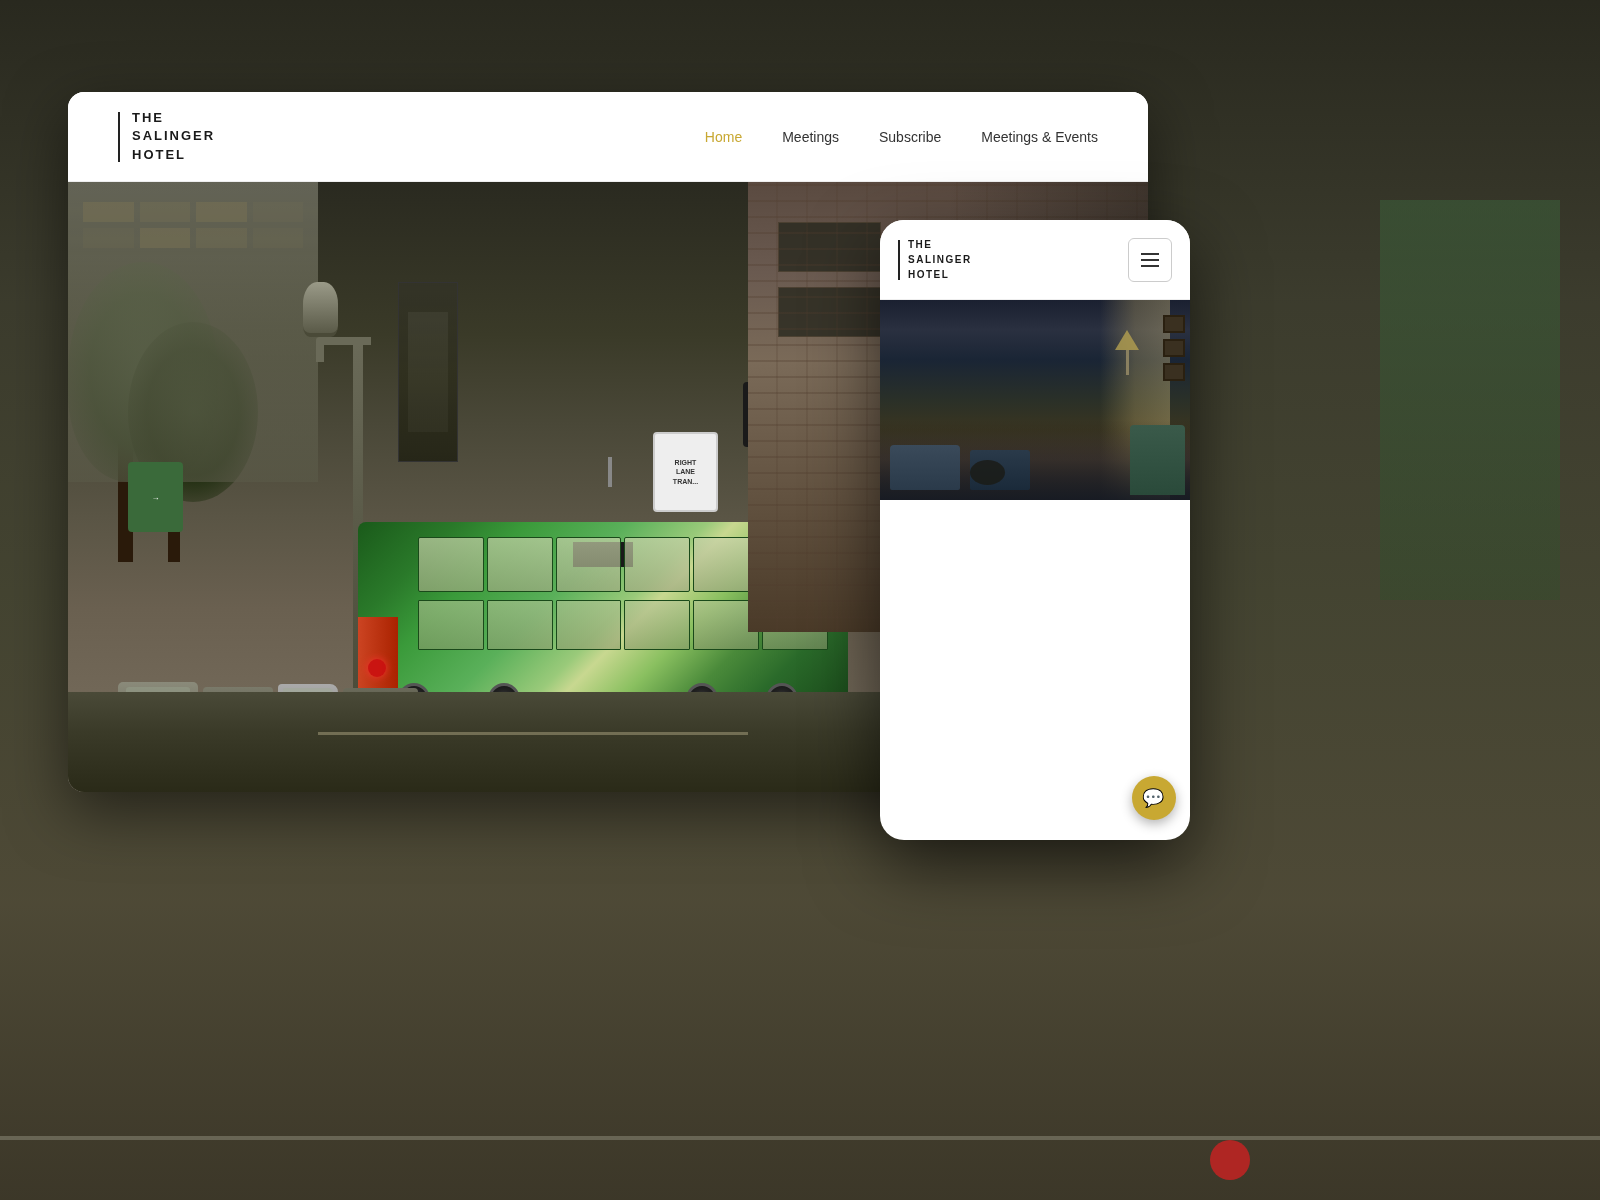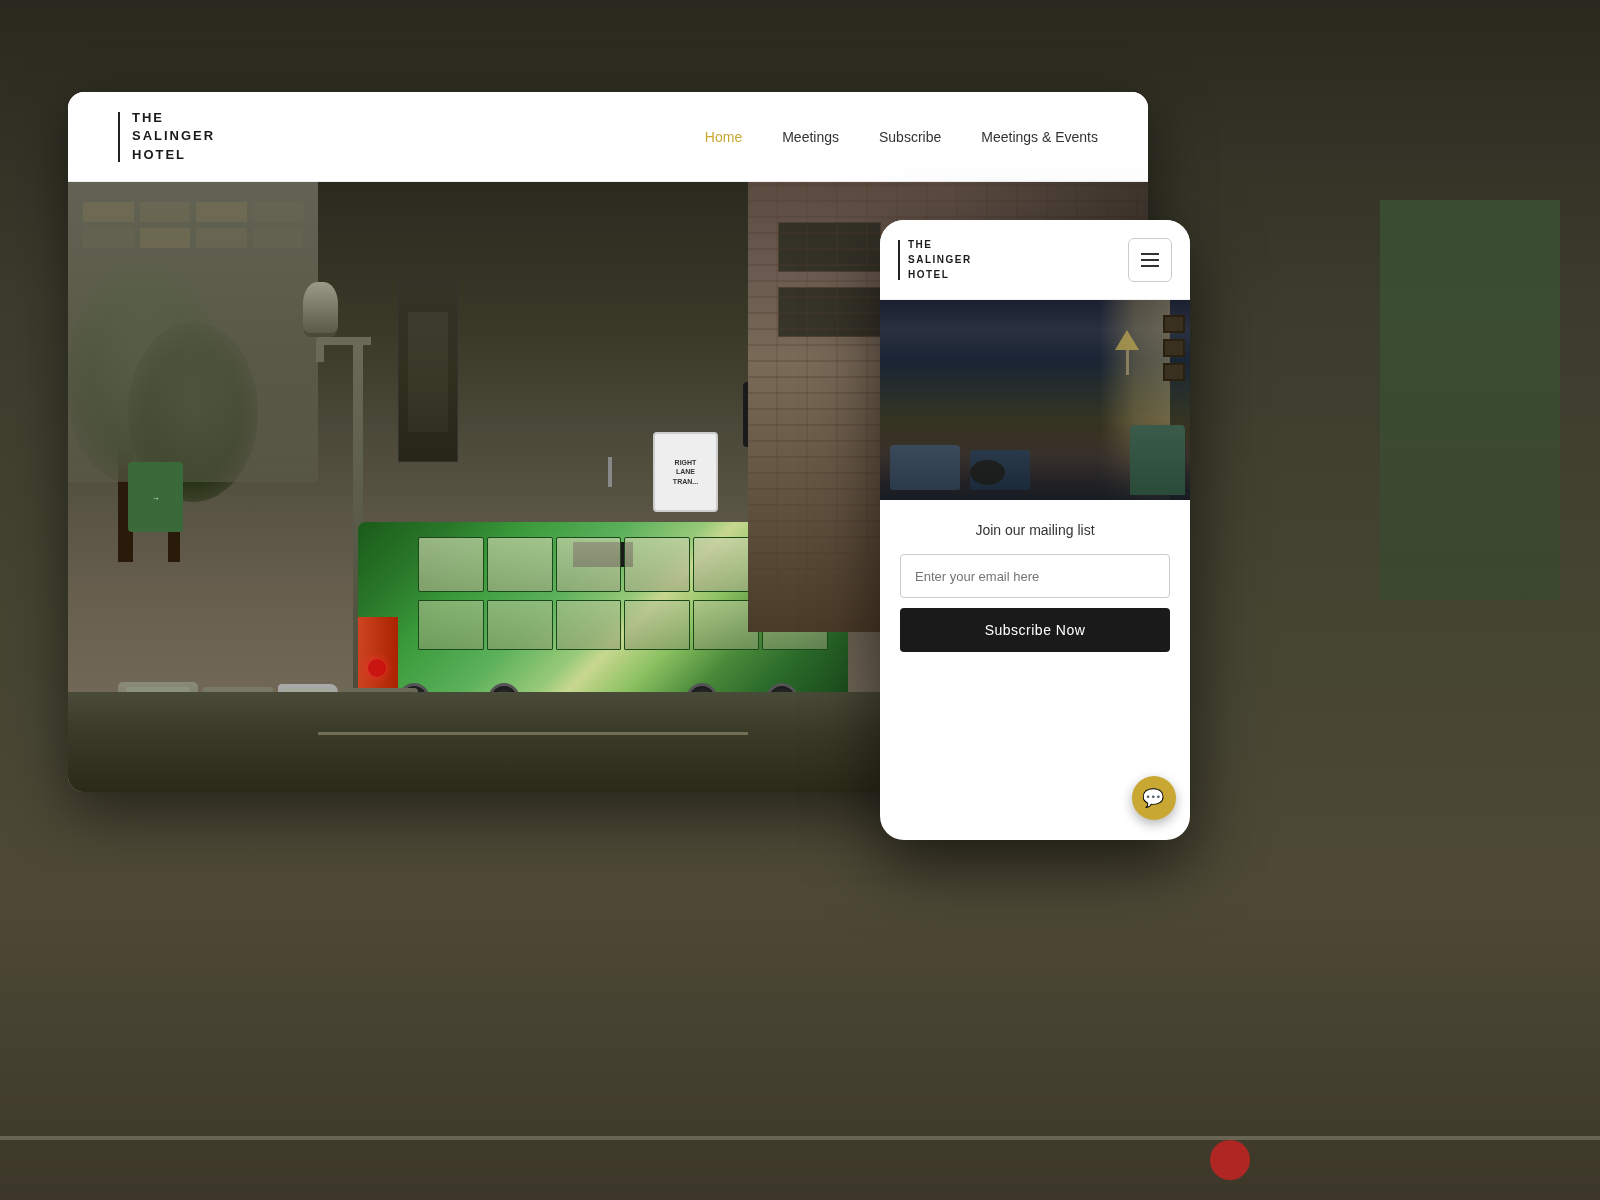--- a/index.html
+++ b/index.html
@@ -500,23 +500,18 @@
     </div>
 
     <div style="position:absolute;bottom:0;left:0;right:0;height:80px;background:linear-gradient(180deg,transparent 0%,rgba(20,25,35,0.9) 100%);"></div>
     <div style="position:absolute;bottom:10px;left:10px;width:70px;height:45px;background:linear-gradient(180deg,#3a4a5a 0%,#2a3a4a 100%);border-radius:4px 4px 2px 2px;"></div>
     <div style="position:absolute;bottom:10px;left:90px;width:60px;height:40px;background:linear-gradient(180deg,#2a3a4a 0%,#1a2a3a 100%);border-radius:3px 3px 2px 2px;"></div>
     <div style="position:absolute;bottom:15px;left:90px;width:35px;height:25px;background:#1a1a14;border-radius:50%;opacity:0.8;"></div>
 
     <div style="position:absolute;bottom:5px;right:5px;width:55px;height:70px;background:linear-gradient(180deg,#3a5a4a 0%,#2a4a3a 100%);border-radius:4px 4px 0 0;"></div>
   </div>
 
-  <div class="mobile-mailing">
-    <div class="mailing-title">Join our mailing list</div>
-    <input type="email" class="email-input" placeholder="Enter your email here" style="">
-    <button class="subscribe-btn">Subscribe Now</button>
-  </div>
 
   <div class="chat-bubble">
     <span class="chat-icon">💬</span>
   </div>
 
 </div>
 
 </body></html>

